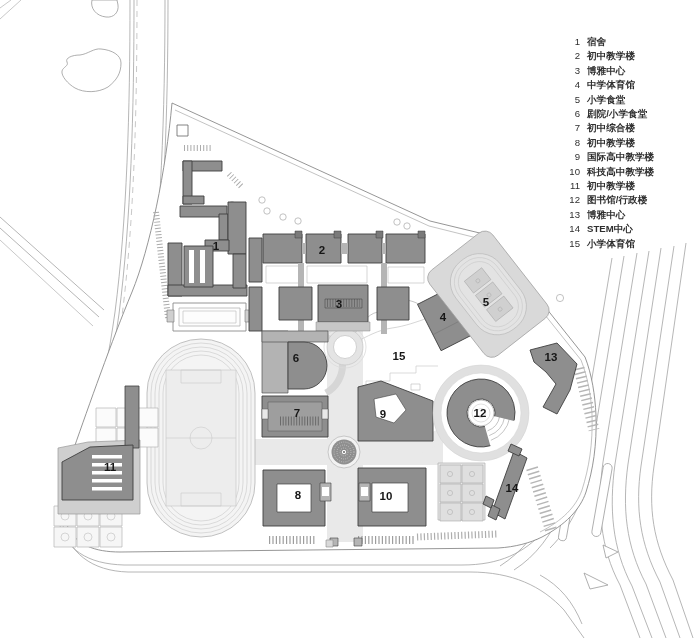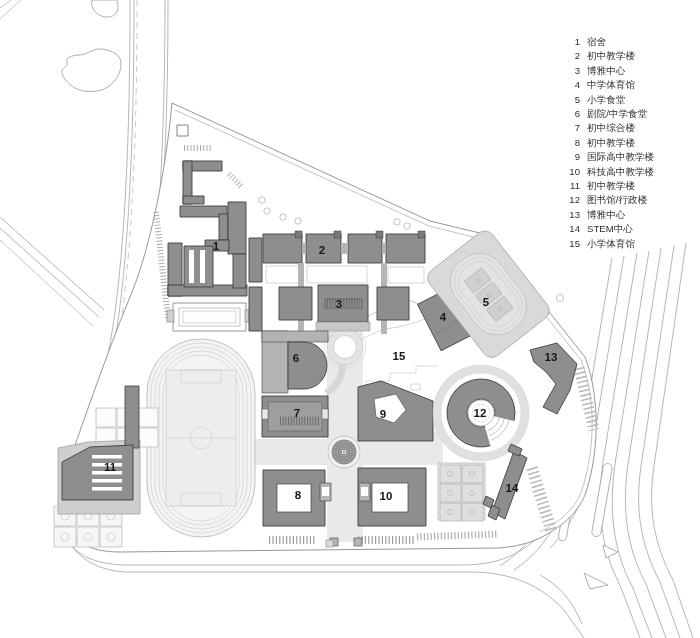--- a/index.html
+++ b/index.html
@@ -3,21 +3,21 @@
 <meta charset="utf-8">
 <style>
   html,body{margin:0;padding:0;background:#ffffff;}
   .stage{position:relative;width:700px;height:638px;background:#fff;overflow:hidden;
          font-family:"Liberation Sans",sans-serif;}
   .plan-svg{position:absolute;left:0;top:0;}
   .legend{position:absolute;left:566px;top:35px;width:134px;color:#2f2f2f;
           font-size:9.6px;line-height:14.4px;}
   .lg-row{display:flex;white-space:nowrap;}
   .lg-num{width:14px;text-align:right;flex:0 0 14px;}
-  .lg-label{margin-left:7px;}
+  .lg-label{margin-left:7px;font-weight:bold;}
   .bnum{font:700 11.5px "Liberation Sans",sans-serif;fill:#161616;}
   svg *{vector-effect:non-scaling-stroke;}
 </style>
 </head>
 <body>
 
 <div class="stage">
 
 <svg class="plan-svg" width="700" height="638" viewBox="0 0 700 638" xmlns="http://www.w3.org/2000/svg">
 
@@ -392,21 +392,21 @@
     <div class="lg-row">
         <span class="lg-num">4</span>
         <span class="lg-label">中学体育馆</span>
       </div>
     <div class="lg-row">
         <span class="lg-num">5</span>
         <span class="lg-label">小学食堂</span>
       </div>
     <div class="lg-row">
         <span class="lg-num">6</span>
-        <span class="lg-label">剧院/中学食堂</span>
+        <span class="lg-label">剧院/小学食堂</span>
       </div>
     <div class="lg-row">
         <span class="lg-num">7</span>
         <span class="lg-label">初中综合楼</span>
       </div>
     <div class="lg-row">
         <span class="lg-num">8</span>
         <span class="lg-label">初中教学楼</span>
       </div>
     <div class="lg-row">

